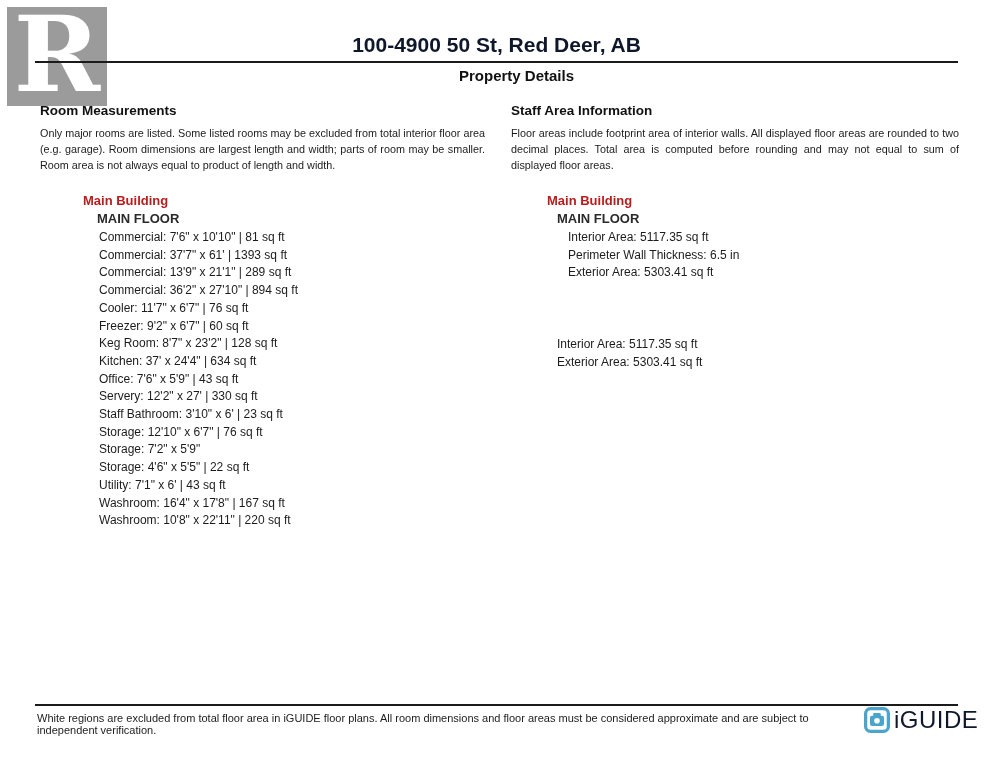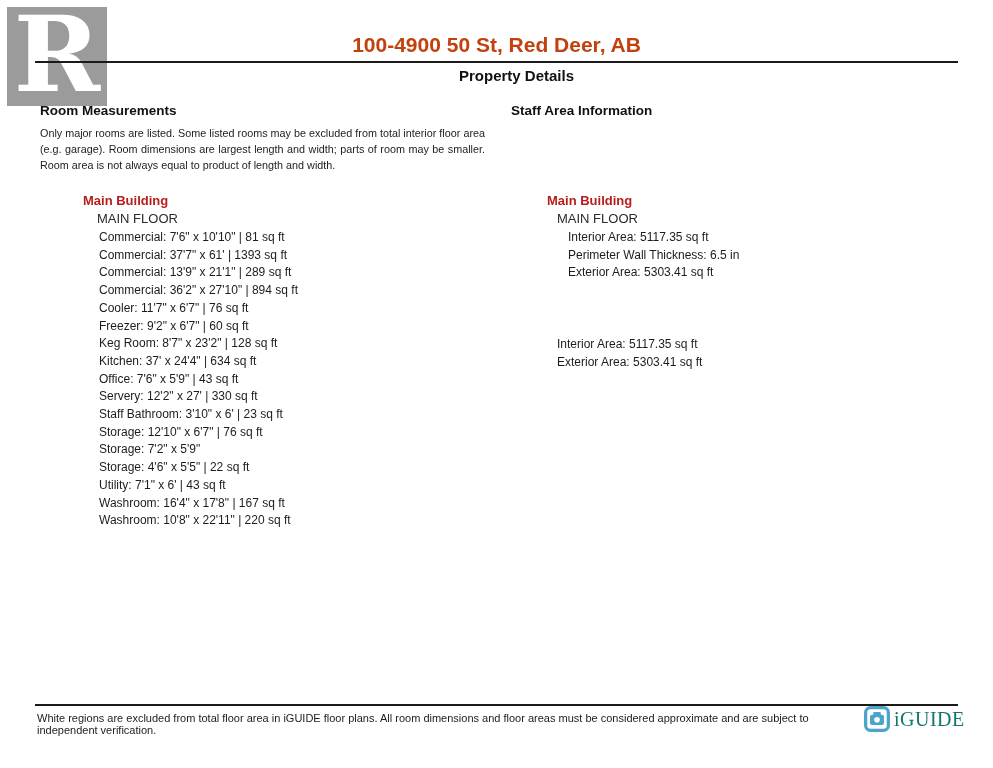--- a/index.html
+++ b/index.html
@@ -24,21 +24,21 @@
   }
   .wm-text{
     position:absolute;left:7px;top:101px;z-index:1;
     font-size:24px;letter-spacing:1px;color:#a3a3a3;
     font-weight:400;white-space:nowrap;
   }
   .wm-text sup{font-size:11px;vertical-align:8px;}
   
   .title{
     position:absolute;left:0;top:33px;width:993px;
-    text-align:center;font-size:21px;font-weight:bold;color:#c2410c;z-index:2;
+    text-align:center;font-size:21px;font-weight:bold;color:#0f172a;z-index:2;
   }
   .header-rule{
     position:absolute;left:35px;top:61px;width:923px;height:2px;
     background:#1a1a1a;z-index:2;
   }
   .subtitle{
     position:absolute;left:0;top:67px;width:993px;
     text-align:center;font-size:15px;font-weight:bold;color:#111;z-index:2;padding-left:20px;
   }
   
@@ -50,21 +50,21 @@
   }
   .intro p{
     margin:0;font-size:10.8px;line-height:16px;color:#1c1c1c;
     text-align:justify;
   }
   
   .blk-heading{
     position:absolute;font-size:13px;font-weight:bold;color:#b91c1c;z-index:2;white-space:nowrap;
   }
   .blk-floor{
-    position:absolute;font-size:13px;color:#2a2a2a;z-index:2;white-space:nowrap;
+    position:absolute;font-size:13px;color:#2a2a2a;z-index:2;white-space:nowrap;font-weight:bold;
   }
   .blk-list{position:absolute;z-index:2;}
   .blk-list .row{
     font-size:12px;line-height:17.7px;color:#1c1c1c;white-space:nowrap;
   }
   #mb-left-heading{left:83px;top:193px;}
   #mb-left-floor{left:97px;top:211px;}
   #room-list{left:99px;top:229px;}
   #mb-right-heading{left:547px;top:193px;}
   #mb-right-floor{left:557px;top:211px;}
@@ -78,21 +78,21 @@
   }
   .disclaimer{
     position:absolute;left:37px;top:712px;width:820px;
     font-size:11px;color:#1c1c1c;z-index:2;
   }
   .brand{
     position:absolute;left:864px;top:706px;z-index:2;
     display:flex;align-items:center;gap:4px;
   }
   .brand-text{
-    font-size:20px;color:#0f766e;letter-spacing:0.5px;font-family:Liberation Serif, serif;
+    font-size:24px;color:#0f172a;letter-spacing:0.5px;
   }
 </style>
 </head>
 <body>
 
 <div class="page">
 
   <div class="wm-square">
     <span class="wm-r">R</span>
   </div>
@@ -100,20 +100,21 @@
   <div class="title">100-4900 50 St, Red Deer, AB</div>
   <div class="header-rule"></div>
   <div class="subtitle">Property Details</div>
 
   <div class="intro left">
     <h3>Room Measurements</h3>
     <p>Only major rooms are listed. Some listed rooms may be excluded from total interior floor area (e.g. garage). Room dimensions are largest length and width; parts of room may be smaller. Room area is not always equal to product of length and width.</p>
   </div>
   <div class="intro right">
     <h3>Staff Area Information</h3>
+    <p>Floor areas include footprint area of interior walls. All displayed floor areas are rounded to two decimal places. Total area is computed before rounding and may not equal to sum of displayed floor areas.</p>
   </div>
 
   <div class="blk-heading" id="mb-left-heading">Main Building</div>
   <div class="blk-floor" id="mb-left-floor">MAIN FLOOR</div>
   <div class="blk-list" id="room-list">
       <div class="row">Commercial: 7'6" x 10'10" | 81 sq ft</div>
       <div class="row">Commercial: 37'7" x 61' | 1393 sq ft</div>
       <div class="row">Commercial: 13'9" x 21'1" | 289 sq ft</div>
       <div class="row">Commercial: 36'2" x 27'10" | 894 sq ft</div>
       <div class="row">Cooler: 11'7" x 6'7" | 76 sq ft</div>

